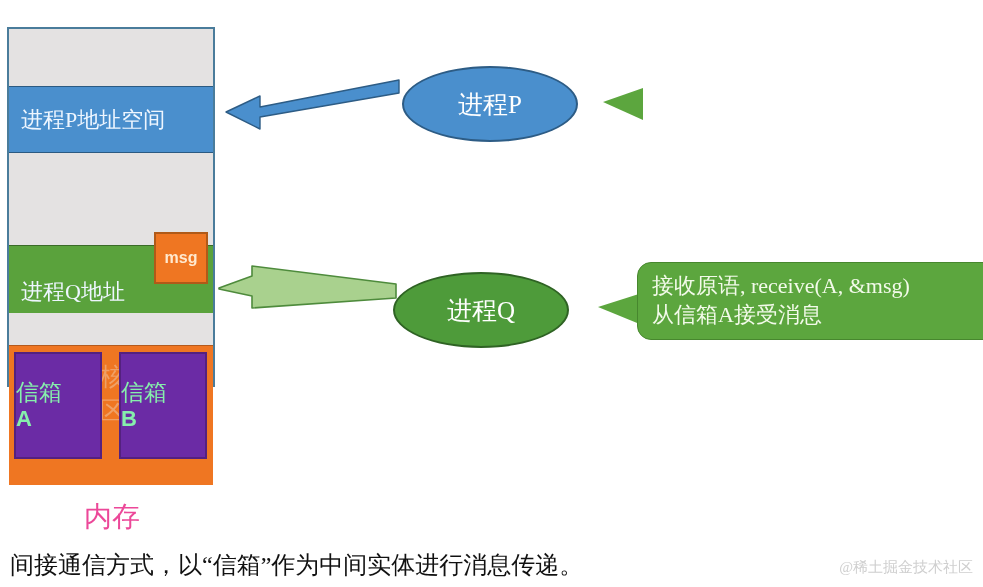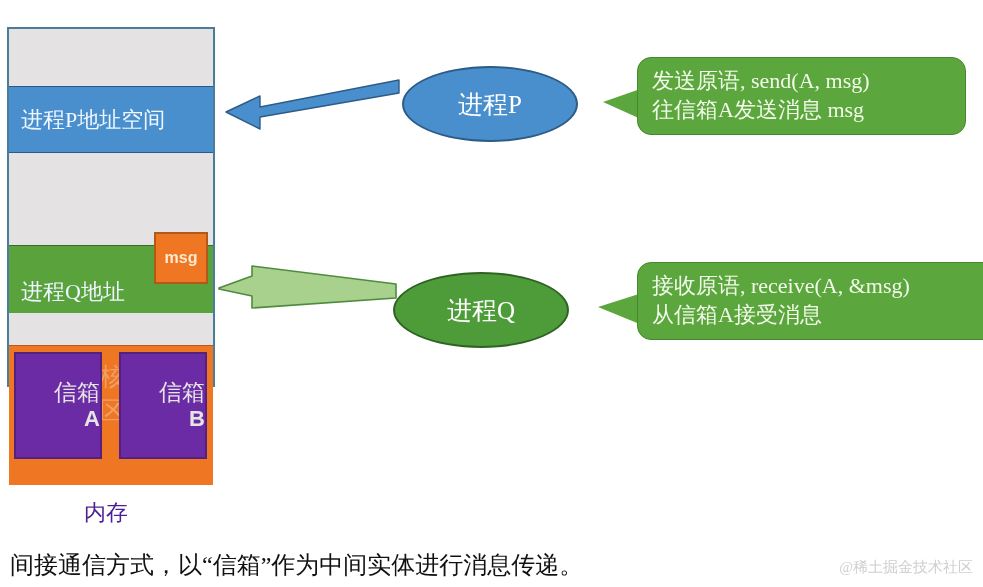--- a/index.html
+++ b/index.html
@@ -79,23 +79,23 @@
     font-size: 16px;
     font-weight: bold;
   }
   .mailbox {
     position: absolute;
     background: #6b2ba5;
     border: 2px solid #54217f;
     box-sizing: border-box;
     display: flex;
     flex-direction: column;
-    align-items: flex-end;
+    align-items: flex-start;
     justify-content: center;
-    color: #e5e5e5;
+    color: #86efac;
     font-size: 23px;
     font-family: "Liberation Serif", "DejaVu Serif", serif;
     line-height: 1.15;
   }
   #mailbox-a { left: 14px;  top: 352px; width: 88px; height: 107px; }
   #mailbox-b { left: 119px; top: 352px; width: 88px; height: 107px; }
   .mailbox .mb-letter {
     font-family: "Liberation Sans", "DejaVu Sans", sans-serif;
     font-size: 22px;
     font-weight: bold;
@@ -111,23 +111,23 @@
     font-family: "Liberation Serif", "DejaVu Serif", serif;
     line-height: 1.35;
     text-align: center;
     overflow: hidden;
     opacity: 0.95;
   }
   #memory-caption {
     position: absolute;
     left: 84px;
     top: 498px;
-    font-size: 22px;
-    font-family: "Liberation Serif", "DejaVu Serif", serif;
-    color: #4c1d95;
+    font-size: 28px;
+    font-family: "Liberation Serif", "DejaVu Serif", serif;
+    color: #ec4899;
   }
 
   
   .arrow-svg {
     position: absolute;
     overflow: visible;
   }
 
   
   .process-ellipse {
@@ -270,24 +270,20 @@
   </svg>
 
   <div class="process-ellipse" id="process-q">
     <span>进程Q</span>
   </div>
   <div class="process-ellipse" id="process-p">
     <span>进程P</span>
   </div>
 
   <div class="callout-tail" id="tail-send"></div>
-  <div class="callout" id="callout-send">
-    <div>发送原语, send(A, msg)</div>
-    <div>往信箱A发送消息 msg</div>
-  </div>
 
   <div class="callout-tail" id="tail-receive"></div>
   <div class="callout" id="callout-receive">
     <div>接收原语, receive(A, &amp;msg)</div>
     <div>从信箱A接受消息</div>
   </div>
 
 
   <div id="watermark">@稀土掘金技术社区</div>
 

